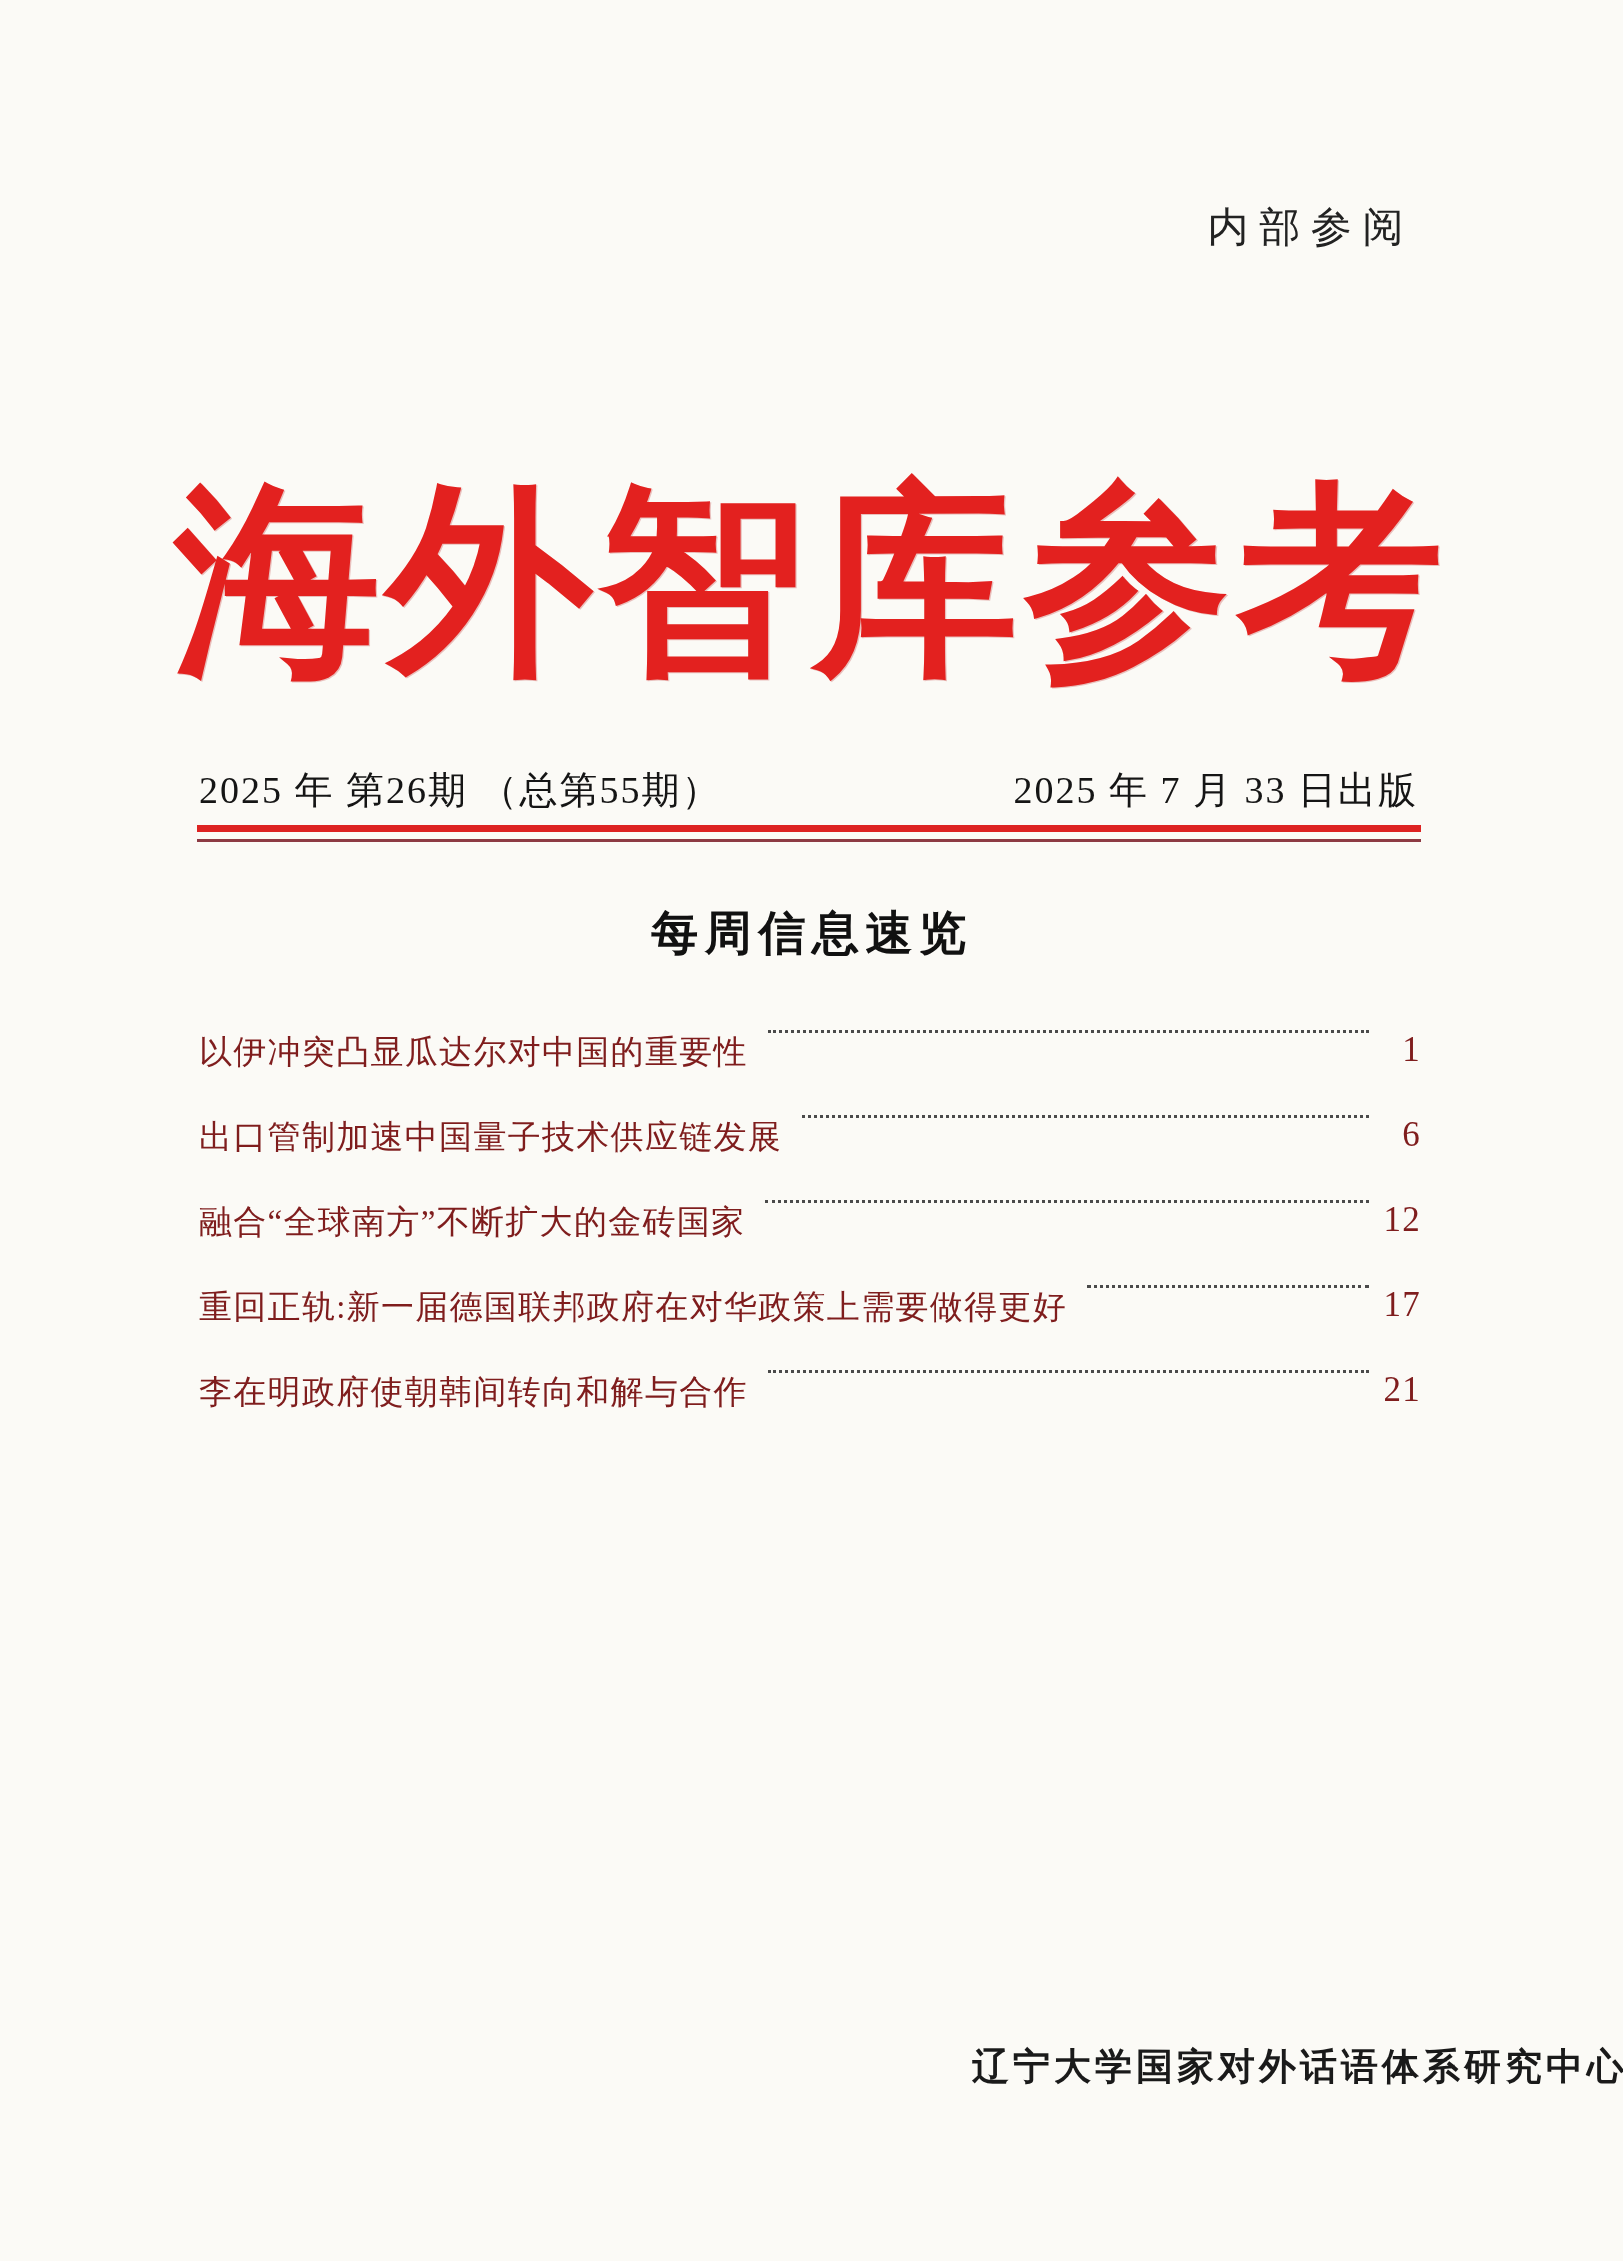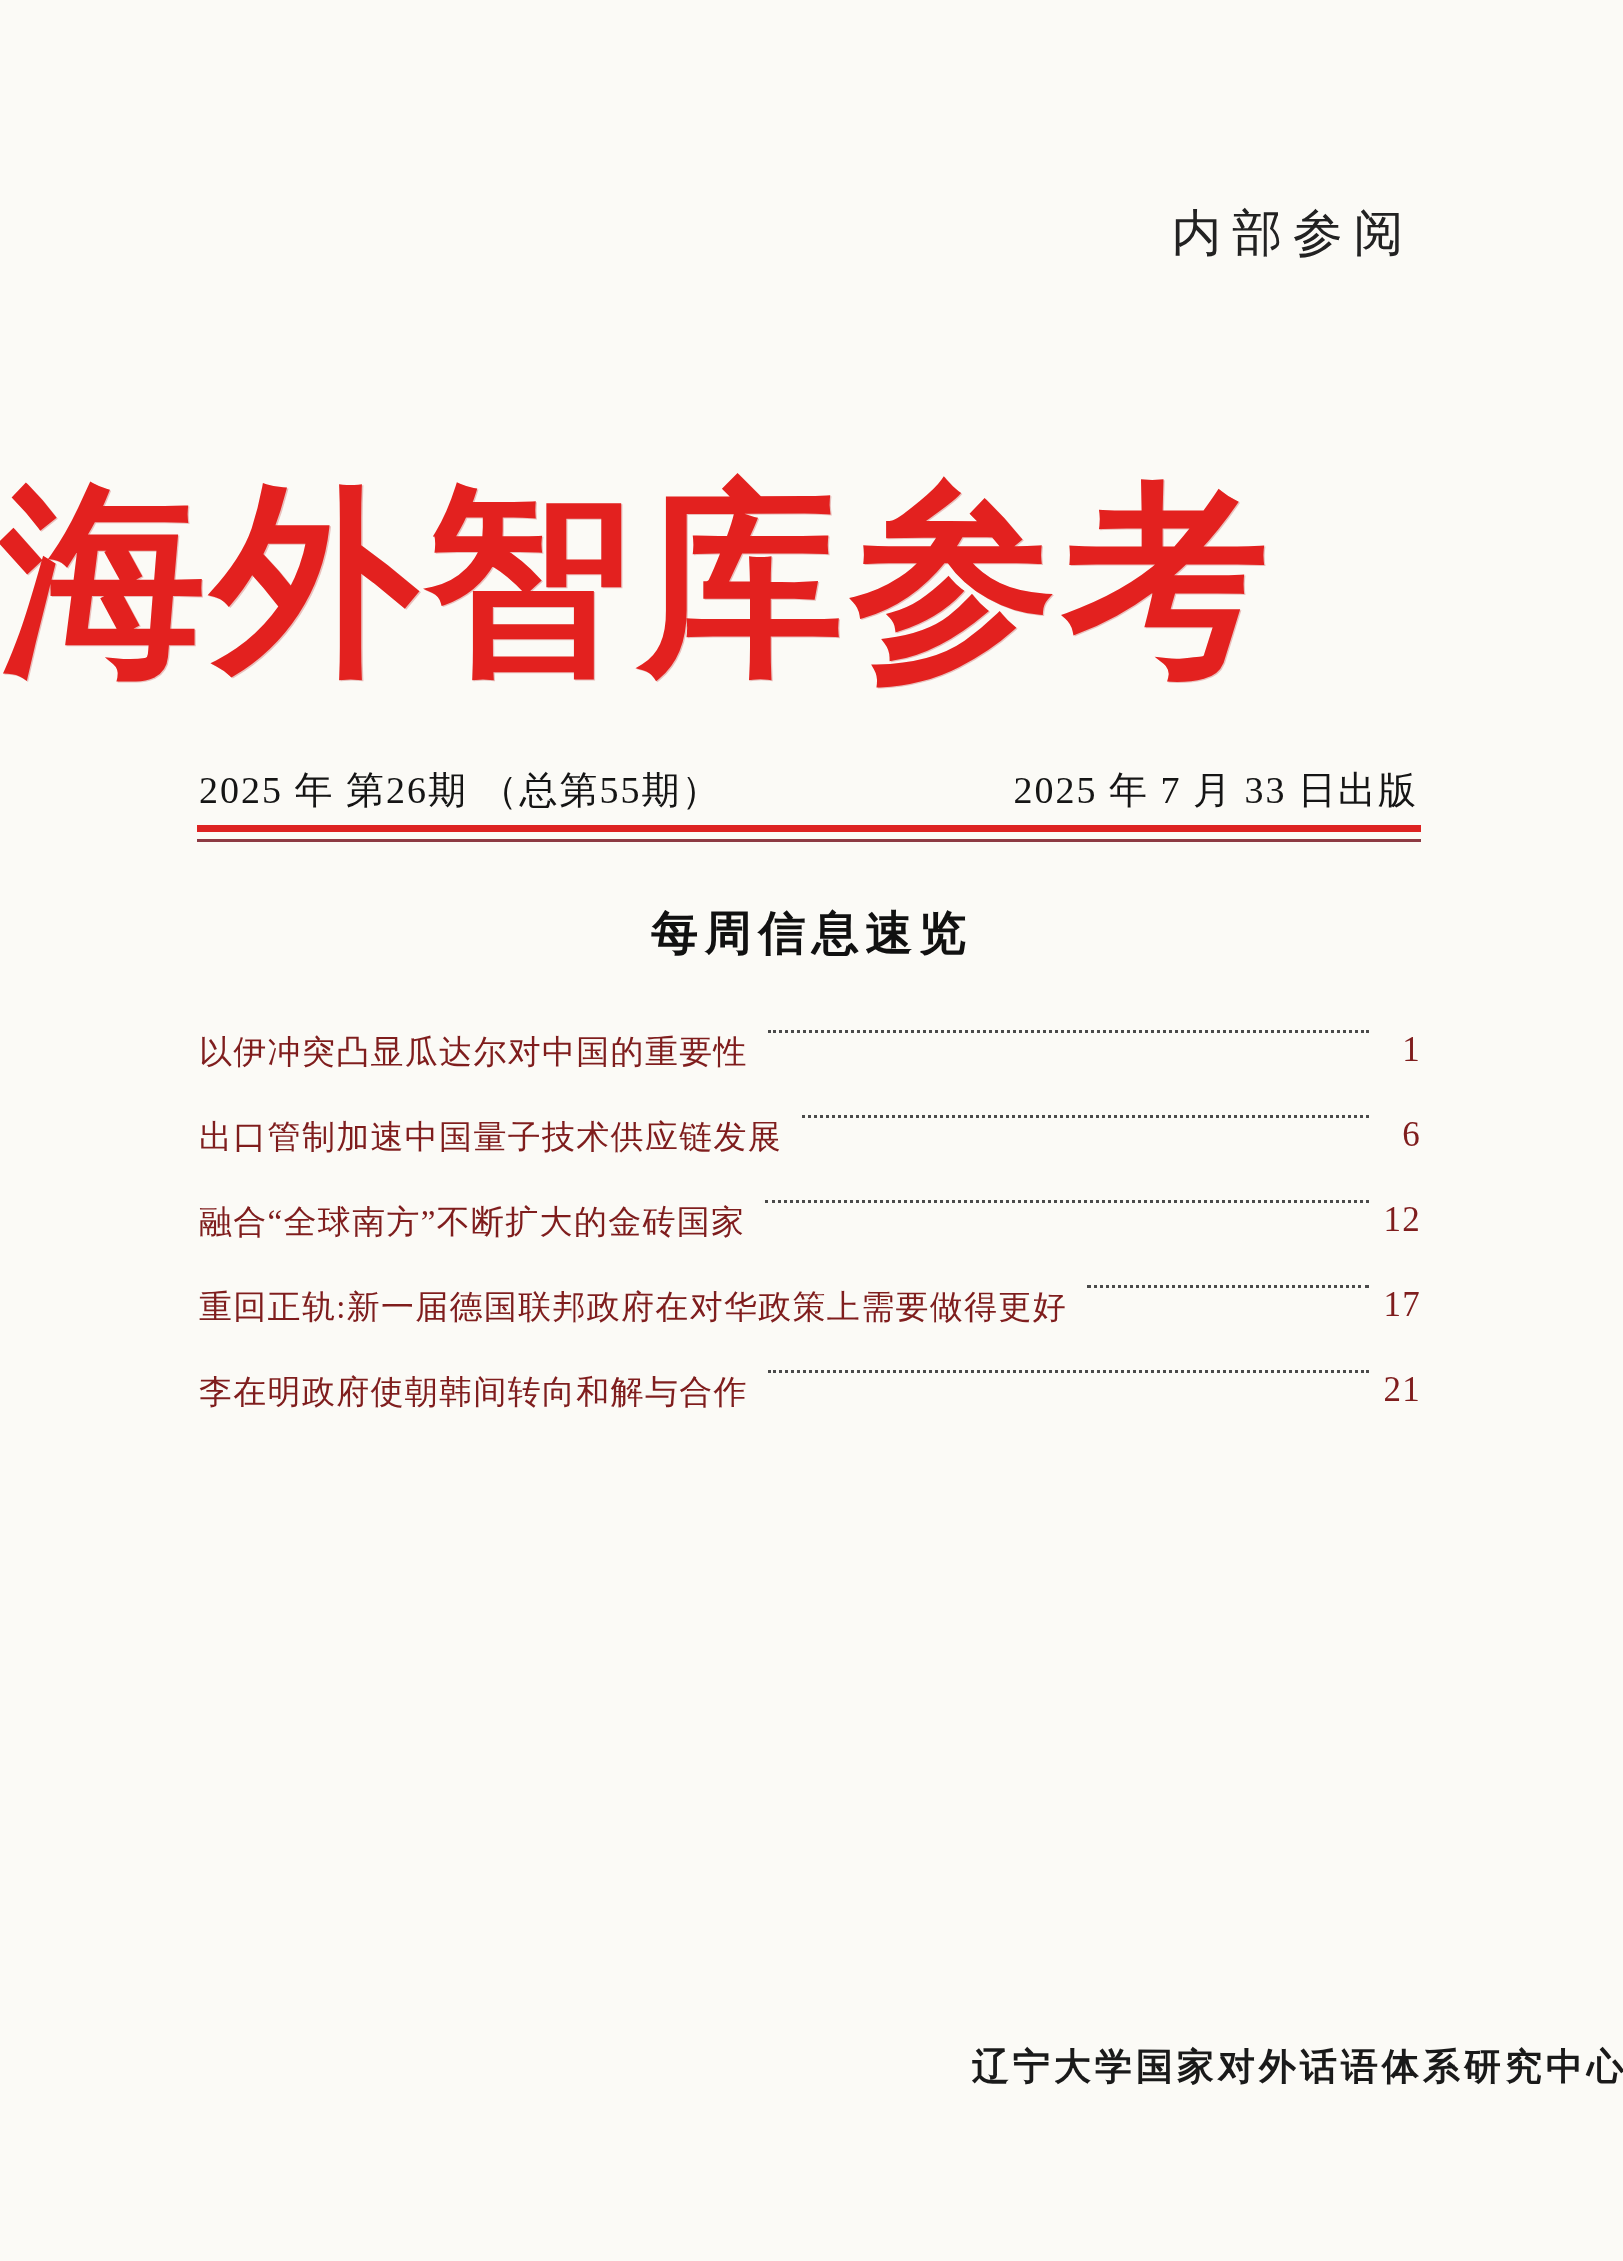--- a/index.html
+++ b/index.html
@@ -15,32 +15,33 @@
     background: #fbfaf6;
     overflow: hidden;
     font-family: "Liberation Serif", serif;
     color: #1c1c1c;
   }
 
   .classification {
     position: absolute;
     top: 200px;
     right: 210px;
-    font-size: 50px;
+    font-size: 41px;
     letter-spacing: 10.6px;
     color: #222;
     font-family: "Liberation Serif", serif;
   }
 
   .title {
     position: absolute;
     top: 475px;
     left: 0;
     width: 100%;
     margin: 0;
+    text-align: center;
     font-size: 206px;
     line-height: 1.05;
     font-weight: 700;
     letter-spacing: 6.6px;
     color: #e3211f;
     font-family: "Liberation Serif", serif;
     text-shadow: 1.3px 1.3px 0 rgba(180,20,20,0.25);
     white-space: nowrap;
   }
 

